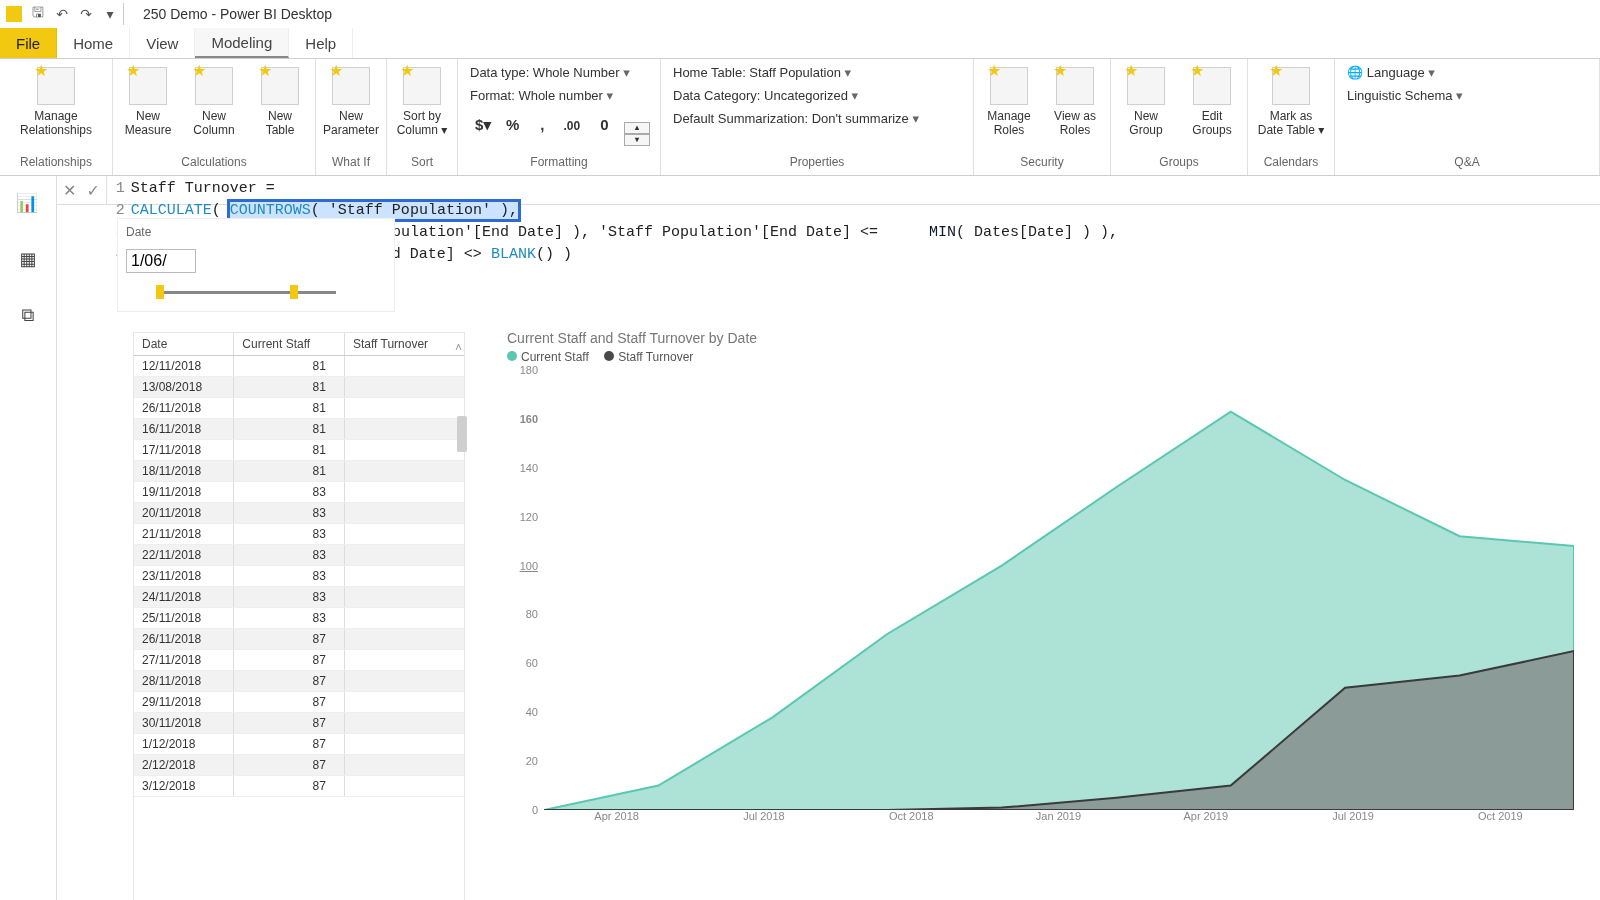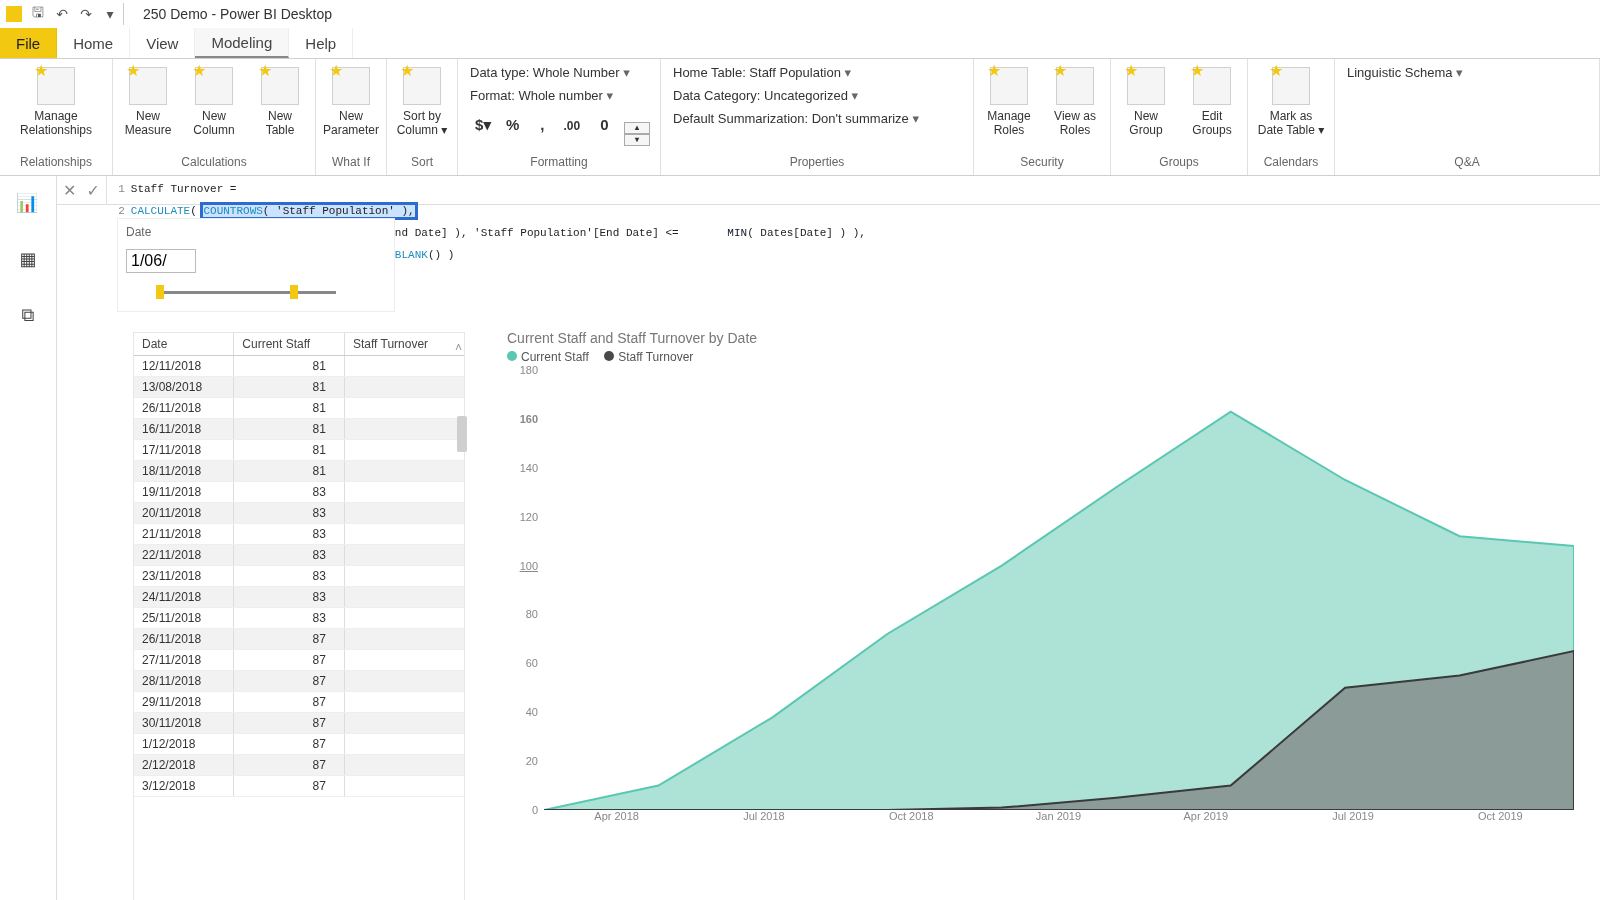--- a/index.html
+++ b/index.html
@@ -150,21 +150,21 @@
     display: flex; align-items: stretch; height: 28px;
   }
   .formula-icons {
     display: flex; align-items: center; padding: 0 6px; gap: 10px;
     border-right: 1px solid #e0e0e0;
   }
   .formula-icons span { font-size: 16px; color: #888; cursor: pointer; }
   .formula-body {
     flex: 1;
     font-family: Consolas, "Courier New", monospace;
-    font-size: 11px; line-height: 22px;
+    font-size: 15px; line-height: 22px;
     padding: 2px 4px 6px 4px;
     position: relative;
   }
   .gutter {
     display: inline-block; width: 14px; color: #888; text-align: right;
     margin-right: 6px; user-select: none;
   }
   .kw1 { color: #1e8cbe; }
   .kw2 { color: #1e8cbe; }
   .kw3 { color: #0f172a; margin-left: 42px; }
@@ -403,20 +403,21 @@
         <div class="icon"></div>
         <span style="white-space:pre-line">Mark as
 Date Table ▾</span>
       </div>
     </div>
     <div class="ribbon-group-name">Calendars</div>
   </div>
 
   <div class="ribbon-group" style="flex:1">
     <div>
+      <div class="prop-row"><span>🌐</span> <span class="caret">Language</span></div>
       <div class="prop-row"><span class="caret">Linguistic Schema</span></div>
     </div>
     <div class="ribbon-group-name">Q&amp;A</div>
   </div>
 </div>
 
 <div class="main">
   <div class="left-rail">
     <div class="rail-btn">📊</div>
     <div class="rail-btn">▦</div>

